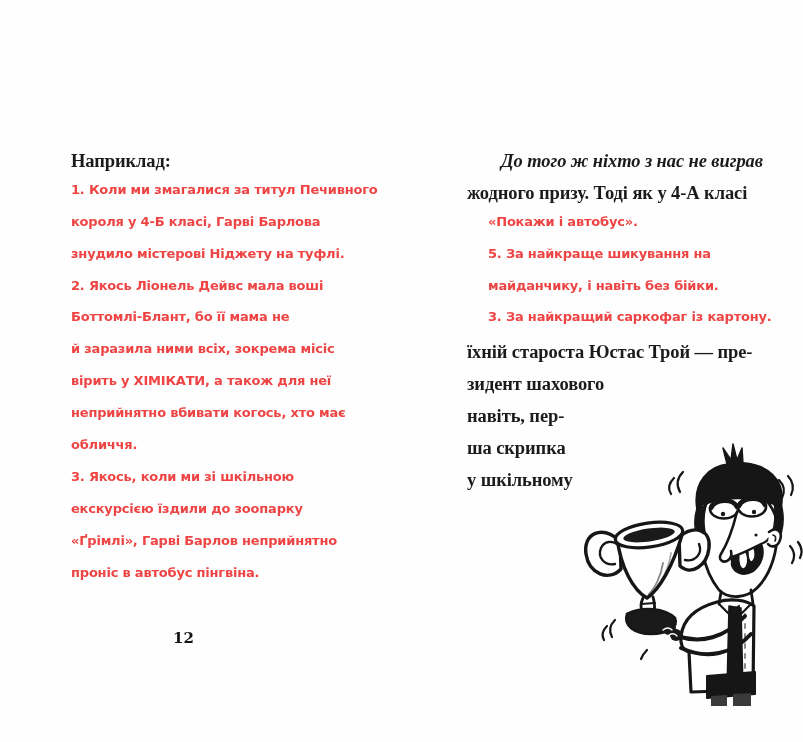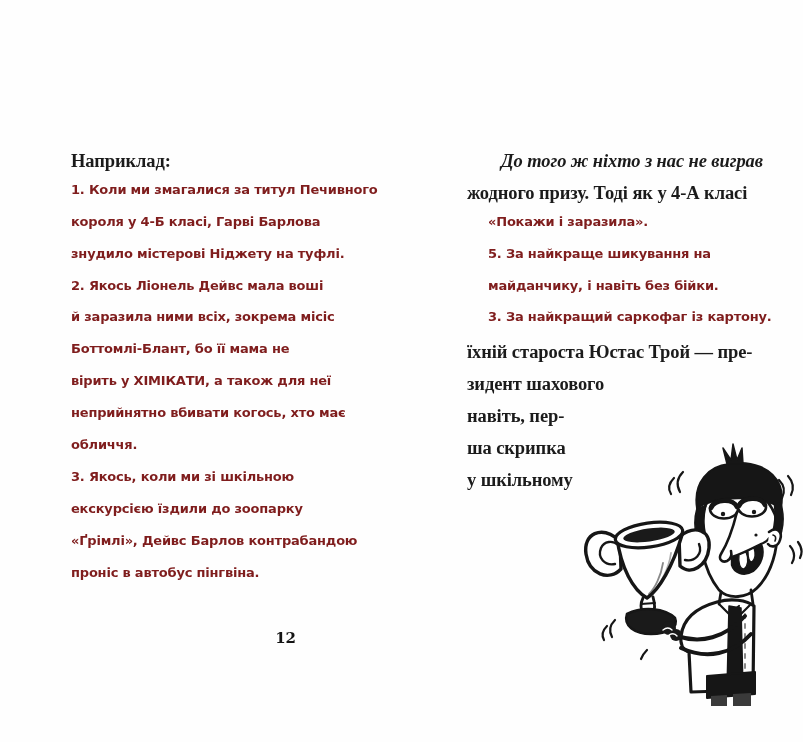--- a/index.html
+++ b/index.html
@@ -13,61 +13,61 @@
   .text-col{position:absolute;}
   .col-left{left:71px;top:151px;width:330px;}
   .col-right{left:467px;top:151px;width:330px;}
   .line{height:31.9px;white-space:nowrap;line-height:1.15;}
   .serif{
     font-family:"Liberation Serif","DejaVu Serif",serif;
     font-weight:600;font-size:18.5px;letter-spacing:-0.1px;color:#1b1b1b;
   }
   .hw{
     font-family:"DejaVu Sans","Liberation Sans",sans-serif;
-    font-weight:600;font-size:13px;letter-spacing:-0.2px;color:#7f1d1d;
+    font-weight:600;font-size:13px;letter-spacing:-0.2px;color:#ef4444;
   }
   .indent{text-indent:34px;font-style:italic;}
   .list-ind{padding-left:21px;}
   .page-number{
-    position:absolute;left:71px;top:629px;width:225px;text-align:right;
+    position:absolute;left:71px;top:629px;width:225px;text-align:center;
     font-family:"DejaVu Serif","Liberation Serif",serif;
     font-weight:700;font-size:15px;color:#141414;
   }
   .illustration{
     position:absolute;left:543px;top:438px;width:260px;height:270px;
   }
 </style>
 </head>
 <body>
 
 <div class="spread">
 
   <div class="text-col col-left">
     <div class="line serif">Наприклад:</div>
     <div class="line hw">1. Коли ми змагалися за титул Печивного</div>
     <div class="line hw">короля у 4-Б класі, Гарві Барлова</div>
     <div class="line hw">знудило містерові Ніджету на туфлі.</div>
     <div class="line hw">2. Якось Ліонель Дейвс мала воші</div>
+    <div class="line hw">Боттомлі-Блант, бо її мама не</div>
     <div class="line hw">й заразила ними всіх, зокрема місіс</div>
-    <div class="line hw">Боттомлі-Блант, бо її мама не</div>
     <div class="line hw">вірить у ХІМІКАТИ, а також для неї</div>
     <div class="line hw">неприйнятно вбивати когось, хто має</div>
     <div class="line hw">обличчя.</div>
     <div class="line hw">3. Якось, коли ми зі шкільною</div>
     <div class="line hw">екскурсією їздили до зоопарку</div>
-    <div class="line hw">«Ґрімлі», Дейвс Барлов контрабандою</div>
+    <div class="line hw">«Ґрімлі», Гарві Барлов неприйнятно</div>
     <div class="line hw">проніс в автобус пінгвіна.</div>
   </div>
 
   <div class="page-number">12</div>
 
   <div class="text-col col-right">
     <div class="line serif indent">До того ж ніхто з нас не виграв</div>
     <div class="line serif">жодного призу. Тоді як у 4-А класі</div>
-    <div class="line hw list-ind">«Покажи і заразила».</div>
+    <div class="line hw list-ind">«Покажи і автобус».</div>
     <div class="line hw list-ind">5. За найкраще шикування на</div>
     <div class="line hw list-ind">майданчику, і навіть без бійки.</div>
     <div class="line hw list-ind">3. За найкращий саркофаг із картону.</div>
     <div class="line serif">їхній староста Юстас Трой — пре-</div>
     <div class="line serif">зидент шахового</div>
     <div class="line serif">навіть, пер-</div>
     <div class="line serif">ша скрипка</div>
     <div class="line serif">у шкільному</div>
   </div>
 

